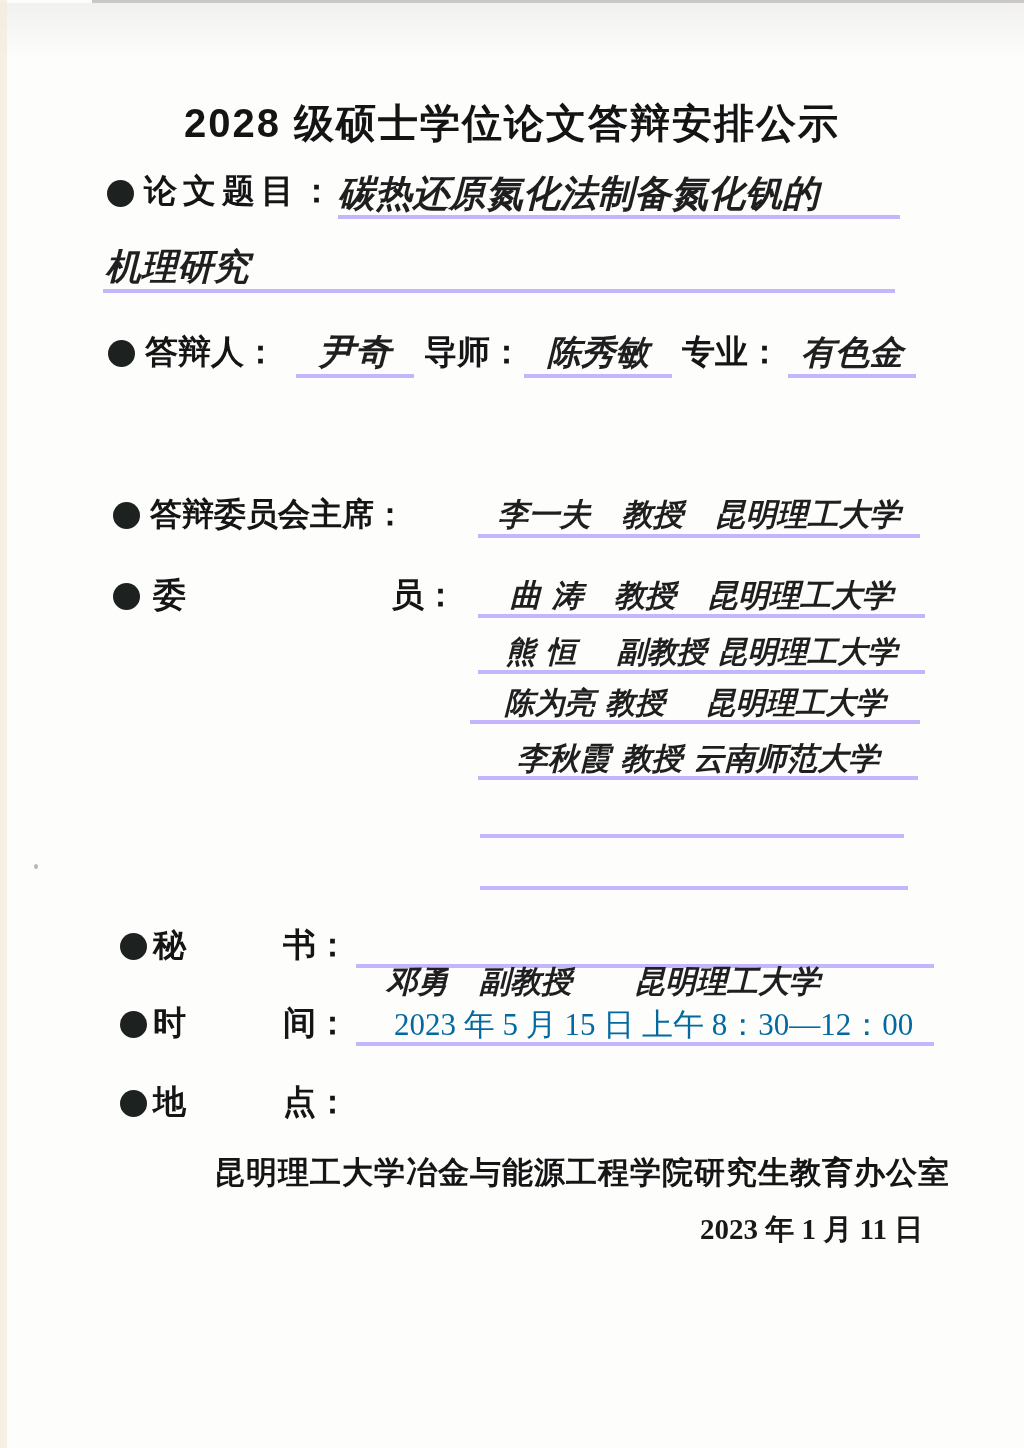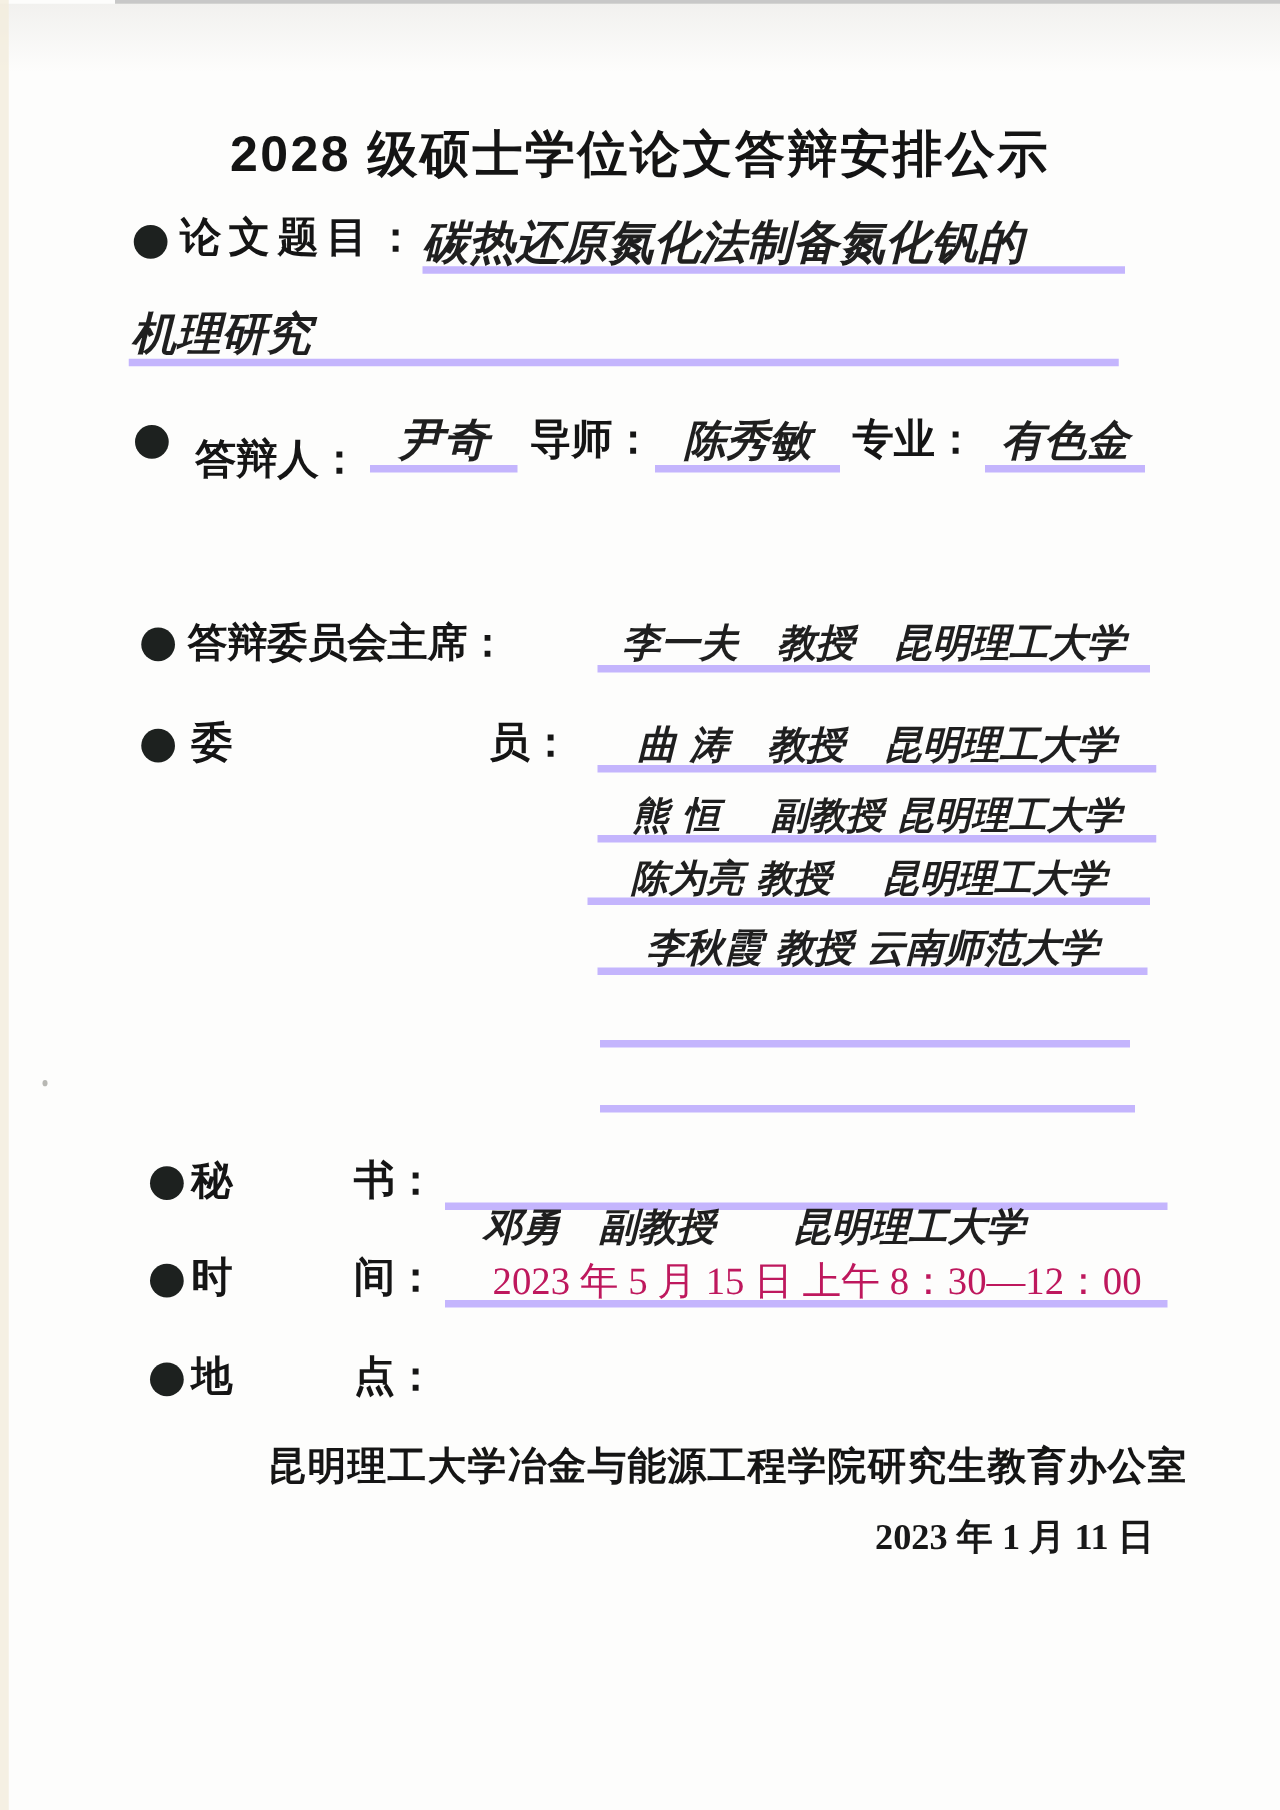--- a/index.html
+++ b/index.html
@@ -52,26 +52,26 @@
   }
   .label.sp { letter-spacing: 6px; }
 
   .hand {
     font-family: "DejaVu Serif", serif;
     font-style: italic; font-weight: 600;
     color: #1f1f1f; white-space: nowrap;
   }
   .print {
     font-family: "Liberation Serif", serif;
-    font-weight: 500; color: #be185d; white-space: nowrap;
+    font-weight: 500; color: #0369a1; white-space: nowrap;
   }
 
   .uline {
     position: absolute; display: inline-block; box-sizing: border-box;
-    border-bottom: 6px solid #c4b5fd;
+    border-bottom: 4px solid #c4b5fd;
   }
   .uline .inner { display: block; }
 
   .footer-office {
     position: absolute; top: 1152px; left: 214px;
     font-family: "Liberation Serif", serif;
     font-weight: 700; font-size: 31px; letter-spacing: 1px; color: #151515;
     white-space: nowrap;
   }
   .footer-date {
@@ -101,21 +101,21 @@
   </div>
 
   <div class="row" style="top:243px; height:50px;">
     <span class="uline" style="left:103px; top:0; width:792px; height:50px;">
       <span class="inner hand" style="font-size:36px; padding-left:2px;">机理研究</span>
     </span>
   </div>
 
   <div class="row" style="top:328px; height:50px;">
     <span class="bullet" style="left:108px; top:12px;"></span>
-    <span class="label" style="left:156px; top:4px;margin-top:16px;">答辩人：</span>
+    <span class="label" style="left:145px; top:4px;">答辩人：</span>
     <span class="uline" style="left:296px; top:0; width:118px; height:50px; text-align:center;">
       <span class="inner hand" style="font-size:36px;">尹奇</span>
     </span>
     <span class="label" style="left:424px; top:4px;">导师：</span>
     <span class="uline" style="left:524px; top:0; width:148px; height:50px; text-align:center;">
       <span class="inner hand" style="font-size:34px; padding-top:2px;">陈秀敏</span>
     </span>
     <span class="label" style="left:682px; top:4px;">专业：</span>
     <span class="uline" style="left:788px; top:0; width:128px; height:50px; text-align:center;">
       <span class="inner hand" style="font-size:34px; padding-top:2px;">有色金</span>

